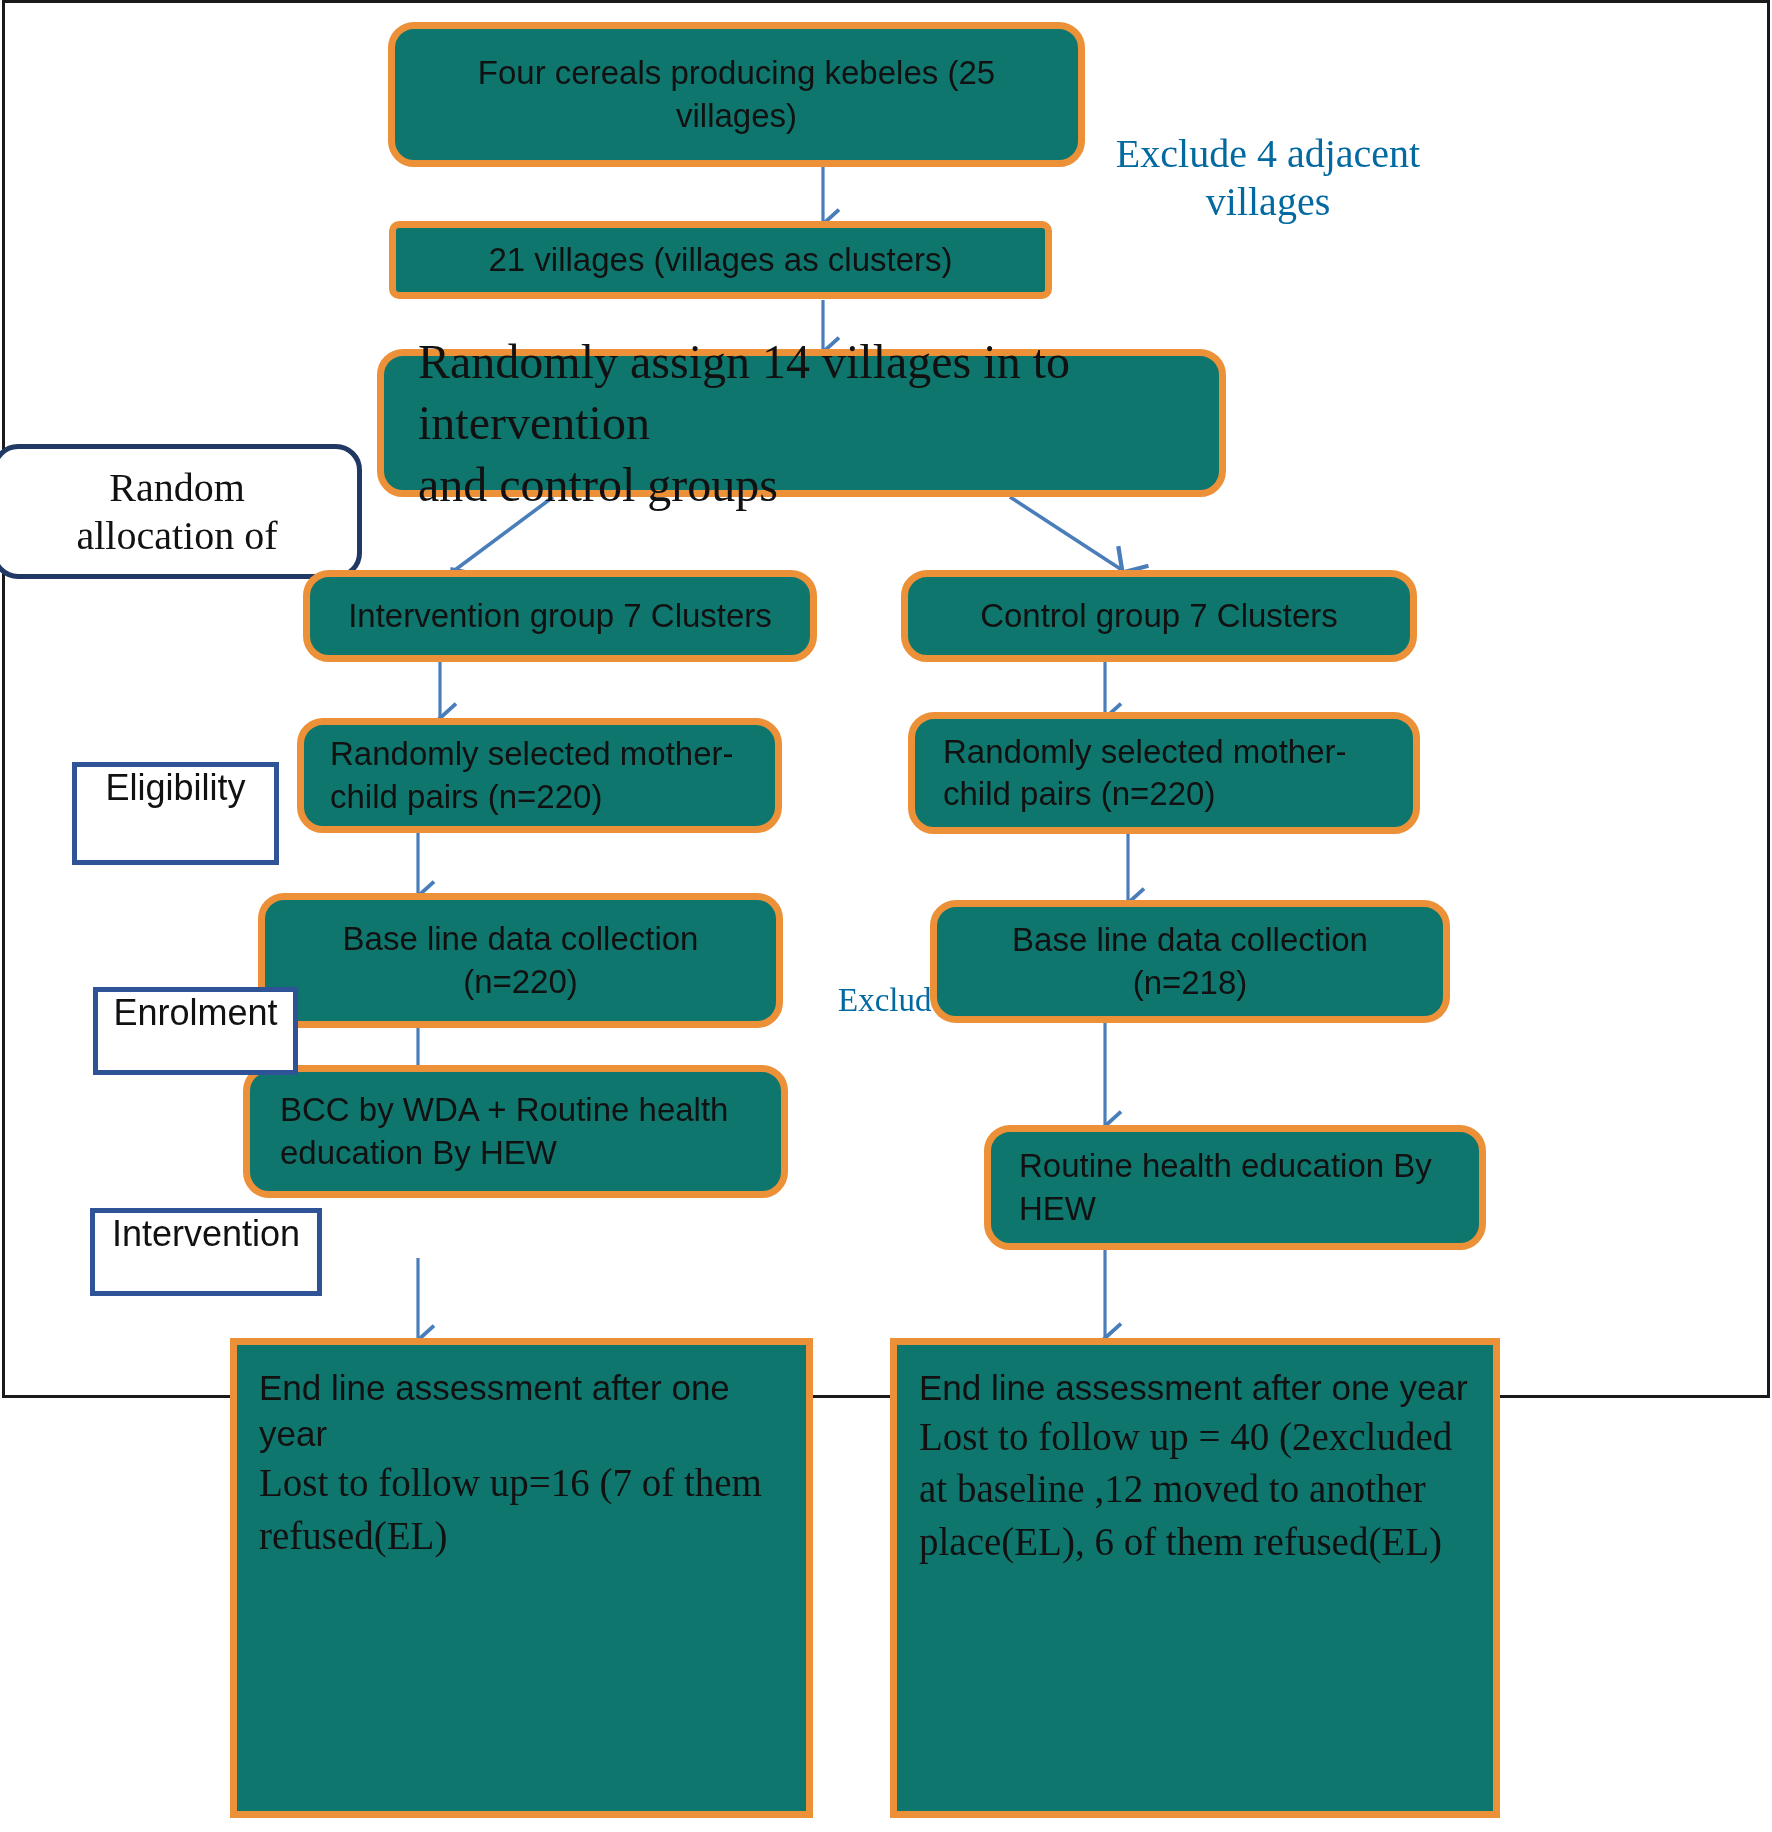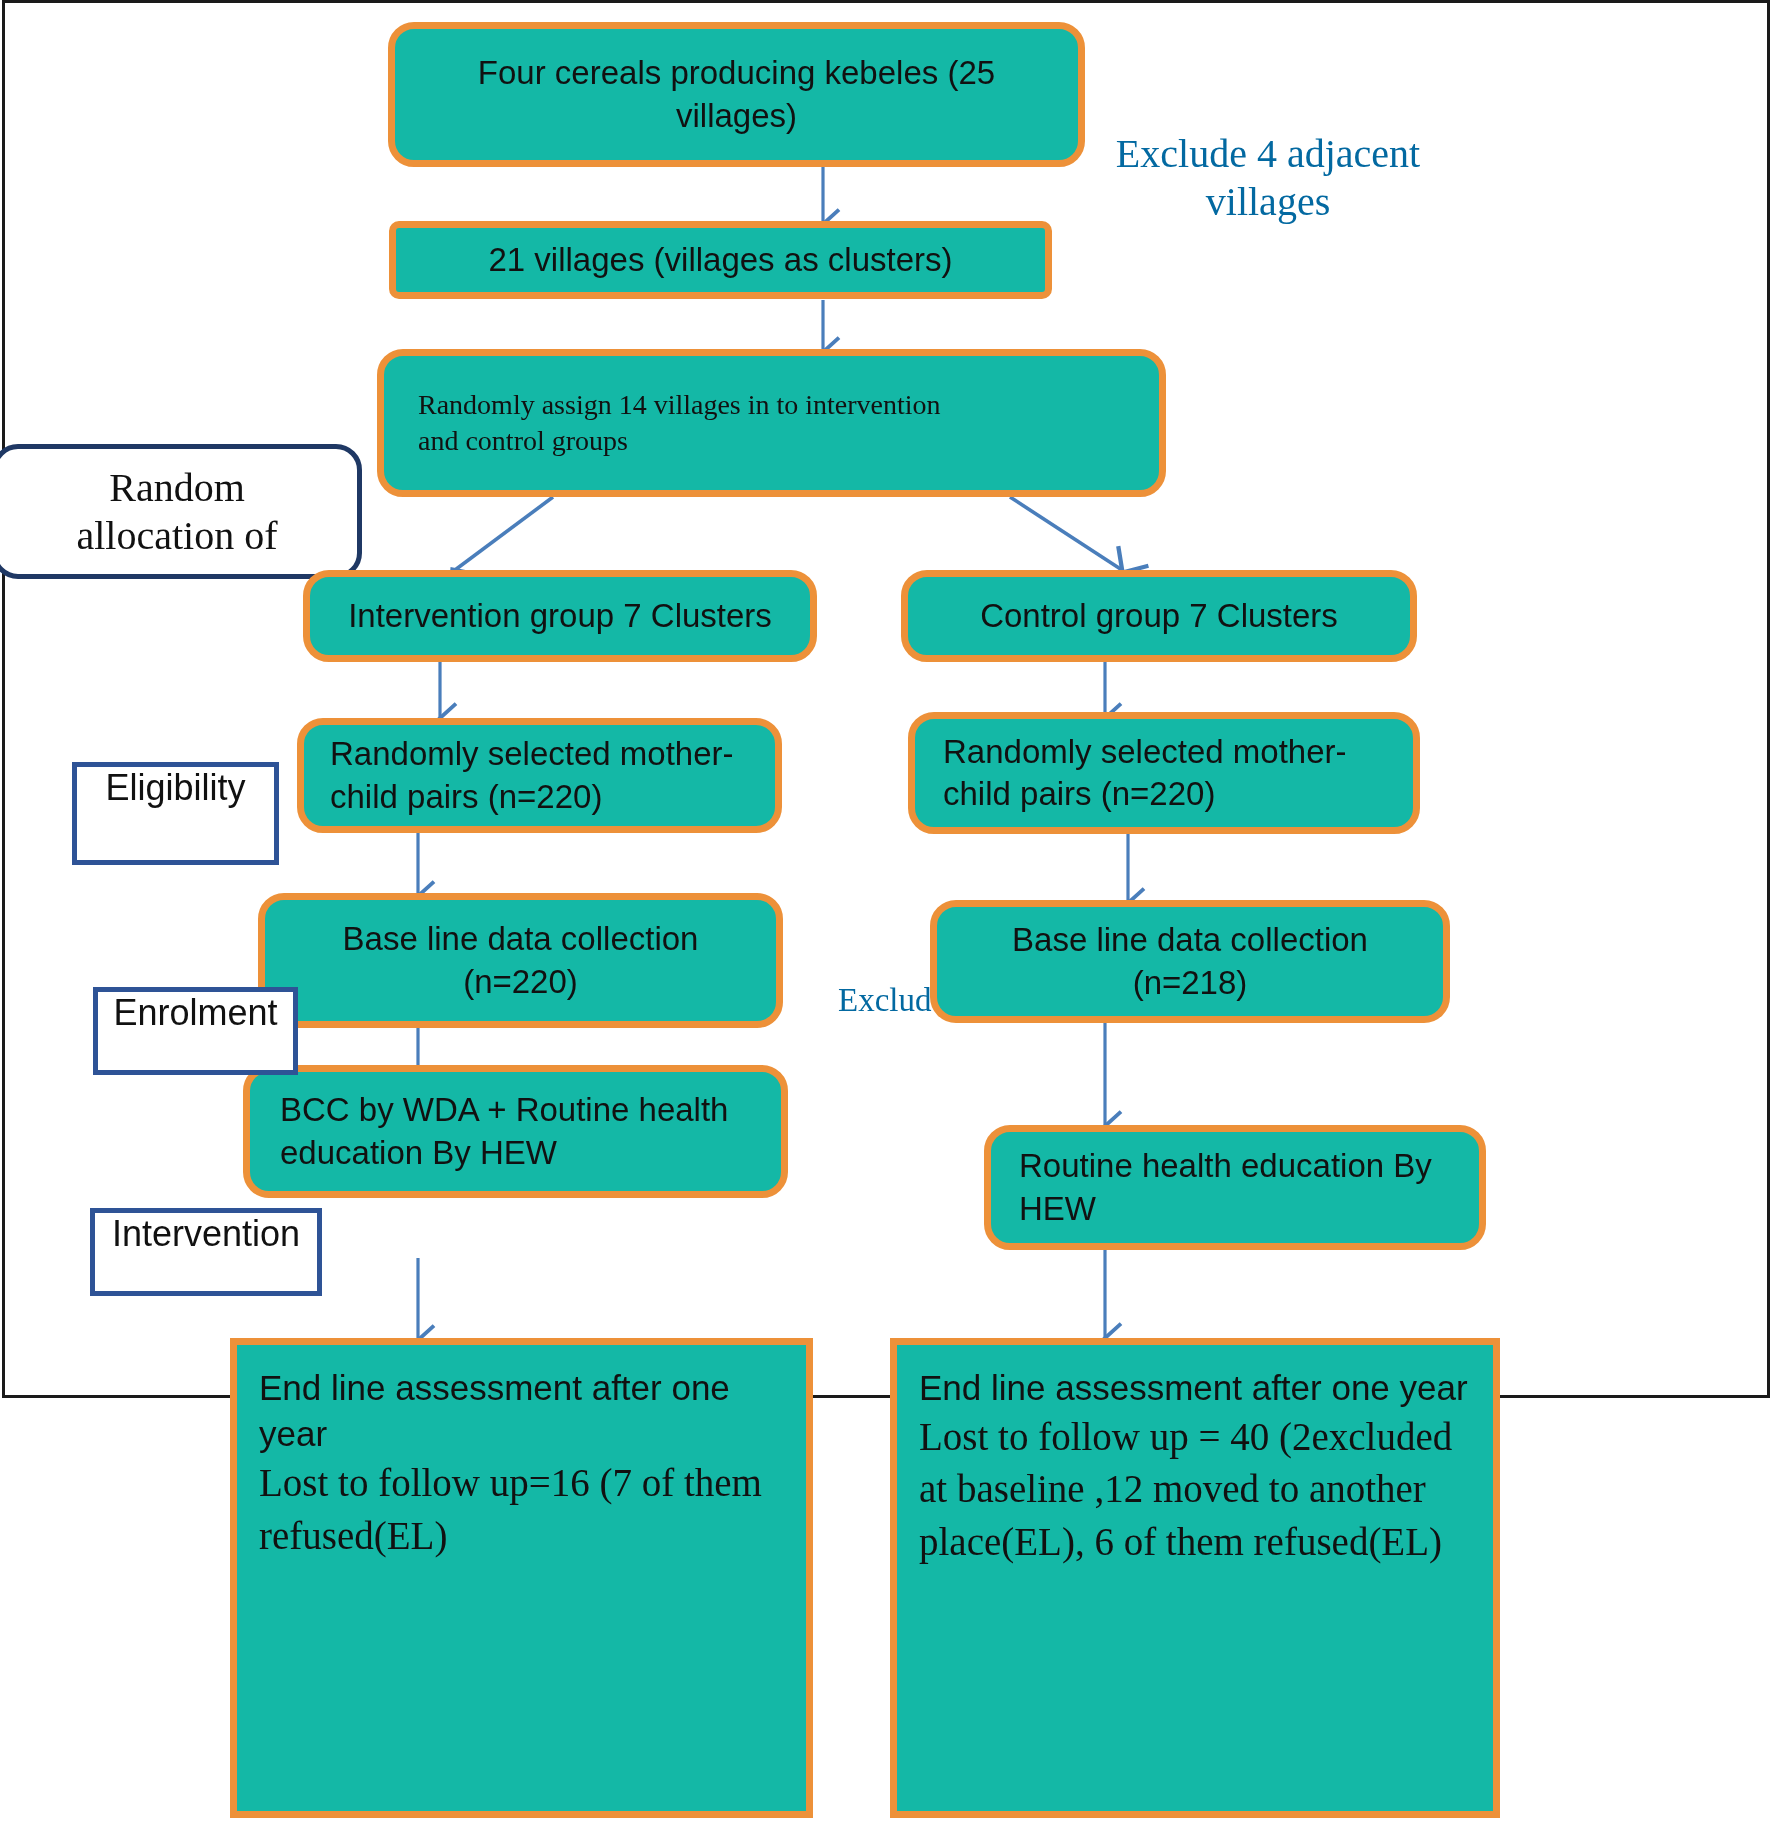--- a/index.html
+++ b/index.html
@@ -29,21 +29,21 @@
     left:2px; top:0px; width:1768px; height:3px;
     background:#1a1a1a;
   }
 
   
   .obox{
     position:absolute;
     box-sizing:border-box;
     border:7px solid #ED9139;
     border-radius:26px;
-    background:#14b8a6;
+    background:#0f766e;
     display:flex;
     align-items:center;
     justify-content:center;
     text-align:center;
     color:#111111;
     font-family:"Liberation Sans", sans-serif;
     line-height:1.28;
     padding:4px 14px;
   }
   .obox.sq{border-radius:0;}
@@ -145,21 +145,21 @@
     <div>
       <div>Four cereals producing kebeles (25</div>
       <div>villages)</div>
     </div>
   </div>
 
   <div class="obox" style="left:389px; top:221px; width:663px; height:78px; font-size:33px; border-radius:10px;">
     <span>21 villages (villages as clusters)</span>
   </div>
 
-  <div class="obox left serif" style="left:377px; top:349px; width:789px; height:148px; font-size:28px; padding-left:34px;">
+  <div class="obox left serif" style="left:377px; top:349px; width:849px; height:148px; font-size:48px; padding-left:34px;">
     <div>
       <div>Randomly assign  14  villages  in  to  intervention</div>
       <div>and control groups</div>
     </div>
   </div>
 
   <div class="note" style="left:1068px; top:130px; width:400px; font-size:40px;">
     <div>Exclude 4 adjacent</div>
     <div>villages</div>
   </div>

